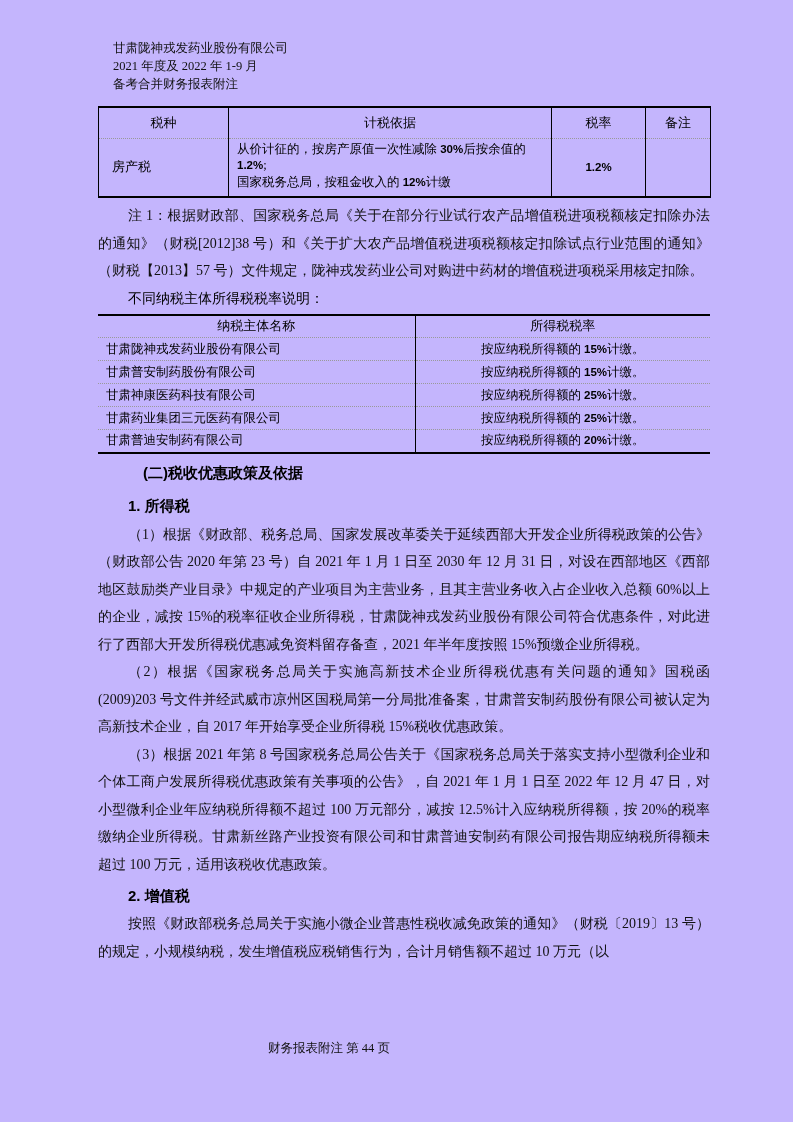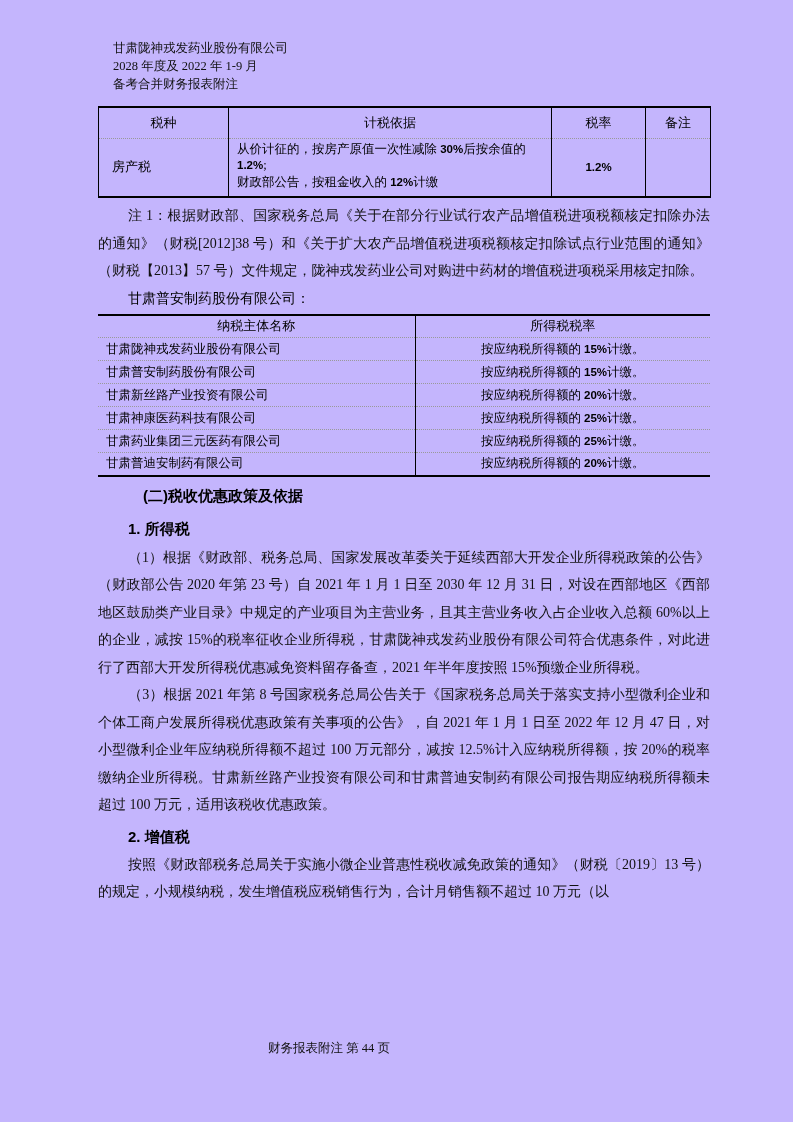--- a/index.html
+++ b/index.html
@@ -96,21 +96,21 @@
   }
 </style>
 </head>
 <body>
 
 <div class="page">
   <div class="content">
 
     <div class="doc-header">
       <div>甘肃陇神戎发药业股份有限公司</div>
-      <div>2028 年度及 2022 年 1-9 月</div>
+      <div>2021 年度及 2022 年 1-9 月</div>
       <div>备考合并财务报表附注</div>
     </div>
 
     <table class="t1">
       <colgroup>
         <col class="c-type">
           <col class="c-basis">
           <col class="c-rate">
           <col class="c-remark">
       </colgroup>
@@ -120,31 +120,31 @@
           <th>计税依据</th>
           <th>税率</th>
           <th>备注</th>
         </tr>
       </thead>
       <tbody>
         <tr>
           <td class="type-cell">房产税</td>
           <td class="basis-cell">
             <div><span>从价计征的，按房产原值一次性减除 </span><span class="pct">30%</span><span>后按余值的 </span><span class="pct">1.2%</span><span>;</span></div>
-            <div><span>财政部公告，按租金收入的 </span><span class="pct">12%</span><span>计缴</span></div>
+            <div><span>国家税务总局，按租金收入的 </span><span class="pct">12%</span><span>计缴</span></div>
           </td>
           <td class="rate-cell"><span class="pct">1.2%</span></td>
           <td></td>
         </tr>
       </tbody>
     </table>
 
     <p class="para note1">注 1：根据财政部、国家税务总局《关于在部分行业试行农产品增值税进项税额核定扣除办法的通知》（财税[2012]38 号）和《关于扩大农产品增值税进项税额核定扣除试点行业范围的通知》（财税【2013】57 号）文件规定，陇神戎发药业公司对购进中药材的增值税进项税采用核定扣除。</p>
 
-    <p class="intro-line">甘肃普安制药股份有限公司：</p>
+    <p class="intro-line">不同纳税主体所得税税率说明：</p>
 
     <table class="t2">
       <colgroup>
           <col class="c-name">
           <col class="c-rate">
         </colgroup>
       <thead>
         <tr>
           <th>纳税主体名称</th>
           <th class="divider">所得税税率</th>
@@ -153,42 +153,39 @@
       <tbody>
         <tr>
           <td class="name-cell">甘肃陇神戎发药业股份有限公司</td>
           <td class="rate-cell divider"><span>按应纳税所得额的 </span><span class="pct">15%</span><span>计缴。</span></td>
         </tr>
         <tr>
           <td class="name-cell">甘肃普安制药股份有限公司</td>
           <td class="rate-cell divider"><span>按应纳税所得额的 </span><span class="pct">15%</span><span>计缴。</span></td>
         </tr>
         <tr>
-          <td class="name-cell">甘肃新丝路产业投资有限公司</td>
-          <td class="rate-cell divider"><span>按应纳税所得额的 </span><span class="pct">20%</span><span>计缴。</span></td>
-        </tr>
-        <tr>
           <td class="name-cell">甘肃神康医药科技有限公司</td>
           <td class="rate-cell divider"><span>按应纳税所得额的 </span><span class="pct">25%</span><span>计缴。</span></td>
         </tr>
         <tr>
           <td class="name-cell">甘肃药业集团三元医药有限公司</td>
           <td class="rate-cell divider"><span>按应纳税所得额的 </span><span class="pct">25%</span><span>计缴。</span></td>
         </tr>
         <tr>
           <td class="name-cell">甘肃普迪安制药有限公司</td>
           <td class="rate-cell divider"><span>按应纳税所得额的 </span><span class="pct">20%</span><span>计缴。</span></td>
         </tr>
       </tbody>
     </table>
 
     <h2 class="h-section">(二)税收优惠政策及依据</h2>
 
     <h3 class="h-sub">1. 所得税</h3>
     <p class="para p1">（1）根据《财政部、税务总局、国家发展改革委关于延续西部大开发企业所得税政策的公告》（财政部公告 2020 年第 23 号）自 2021 年 1 月 1 日至 2030 年 12 月 31 日，对设在西部地区《西部地区鼓励类产业目录》中规定的产业项目为主营业务，且其主营业务收入占企业收入总额 60%以上的企业，减按 15%的税率征收企业所得税，甘肃陇神戎发药业股份有限公司符合优惠条件，对此进行了西部大开发所得税优惠减免资料留存备查，2021 年半年度按照 15%预缴企业所得税。</p>
+    <p class="para">（2）根据《国家税务总局关于实施高新技术企业所得税优惠有关问题的通知》国税函(2009)203 号文件并经武威市凉州区国税局第一分局批准备案，甘肃普安制药股份有限公司被认定为高新技术企业，自 2017 年开始享受企业所得税 15%税收优惠政策。</p>
     <p class="para">（3）根据 2021 年第 8 号国家税务总局公告关于《国家税务总局关于落实支持小型微利企业和个体工商户发展所得税优惠政策有关事项的公告》，自 2021 年 1 月 1 日至 2022 年 12 月 47 日，对小型微利企业年应纳税所得额不超过 100 万元部分，减按 12.5%计入应纳税所得额，按 20%的税率缴纳企业所得税。甘肃新丝路产业投资有限公司和甘肃普迪安制药有限公司报告期应纳税所得额未超过 100 万元，适用该税收优惠政策。</p>
 
     <h3 class="h-sub vat-head">2. 增值税</h3>
     <p class="para vat-para">按照《财政部税务总局关于实施小微企业普惠性税收减免政策的通知》（财税〔2019〕13 号）的规定，小规模纳税，发生增值税应税销售行为，合计月销售额不超过 10 万元（以</p>
 
   </div>
 
   <div class="doc-footer">财务报表附注 第 44 页</div>
 </div>
 

